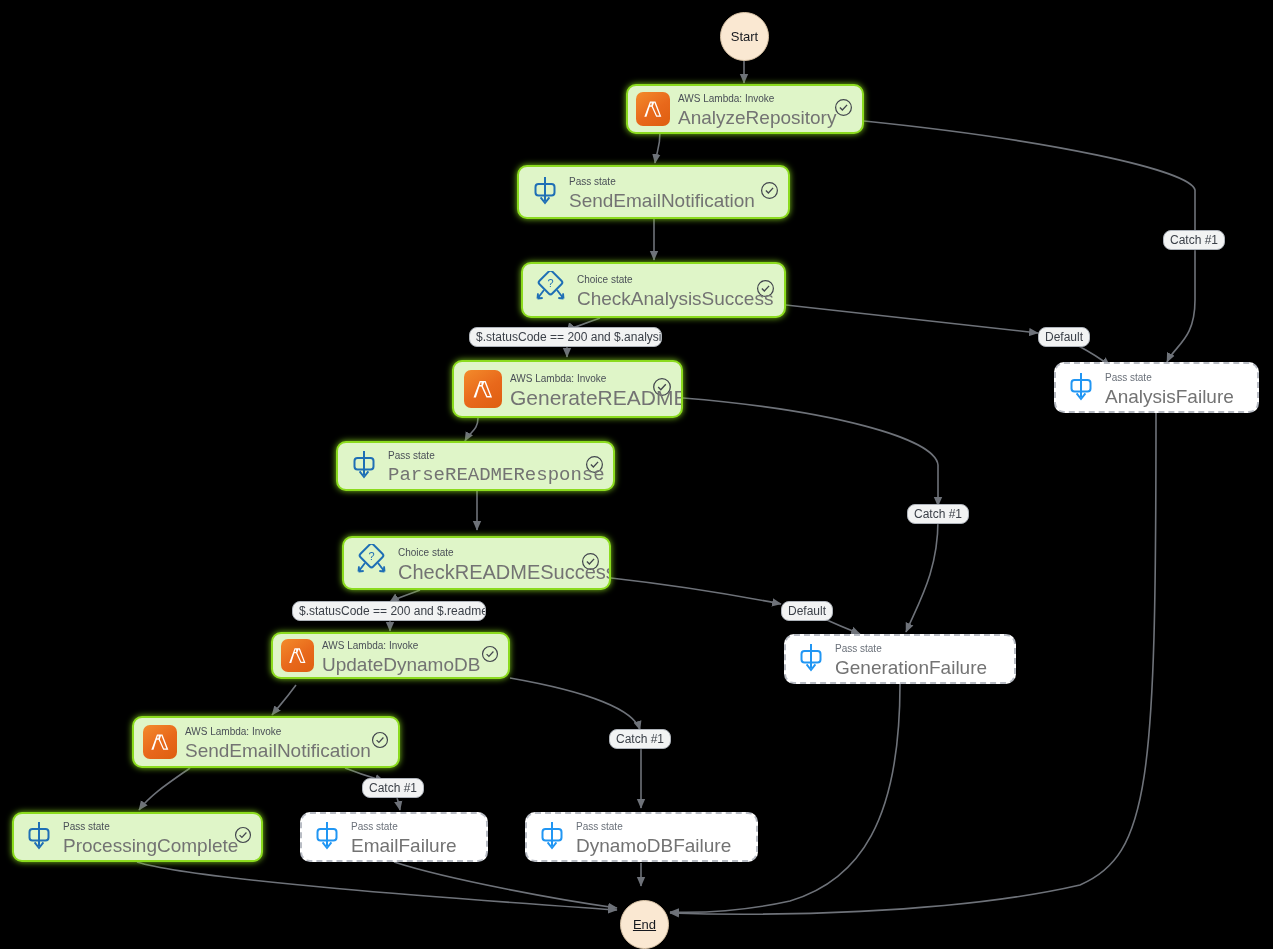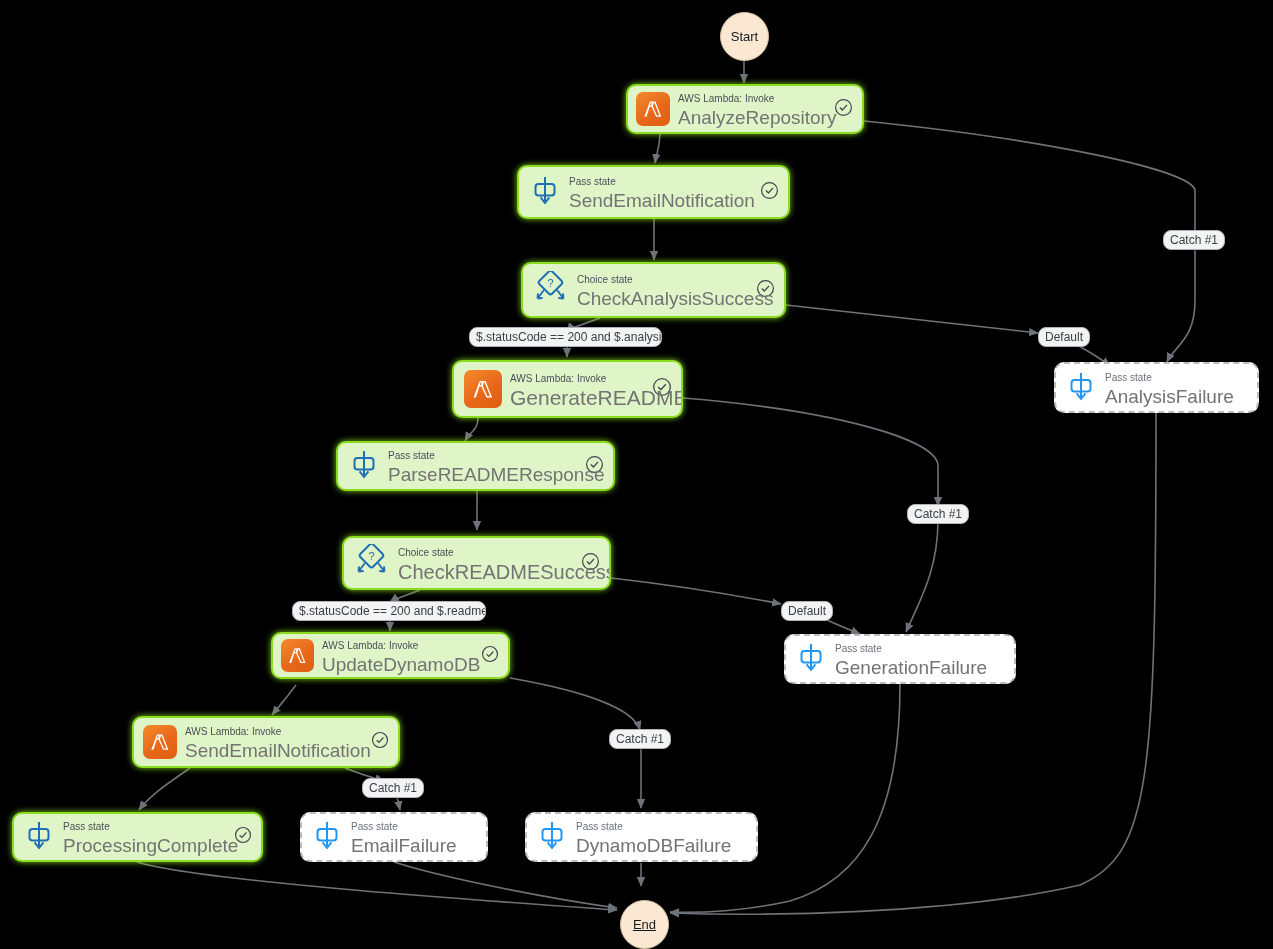--- a/index.html
+++ b/index.html
@@ -189,21 +189,21 @@
   <div class="node executed" style="left:336px;top:441px;width:279px;height:50px;padding:0 0 0 10px;">
     <span class="ico">
       <svg width="32" height="34" viewBox="0 0 32 34">
         <rect x="6.5" y="9" width="19" height="11.5" rx="3" fill="none" stroke="#1f6fb5" stroke-width="2"></rect>
         <path d="M16 2 L16 26" stroke="#1f6fb5" stroke-width="2" fill="none"></path>
         <path d="M11.6 22.4 L16 28 L20.4 22.4" fill="none" stroke="#1f6fb5" stroke-width="2"></path>
       </svg>
     </span>
     <span class="txt">
       <span class="sub">Pass state</span>
-      <span class="title" style="display:block;">ParseREADMEResponse</span>
+      <span class="title" style="display:block;font-family:Liberation Mono, monospace;">ParseREADMEResponse</span>
     </span>
     <span class="badge">
       <svg width="19" height="19" viewBox="0 0 20 20">
         <circle cx="10" cy="10" r="8.3" fill="none" stroke="#44484f" stroke-width="1.3"></circle>
         <path d="M6.2 10.1 L8.8 12.7 L13.8 7.2" fill="none" stroke="#44484f" stroke-width="1.4"></path>
       </svg>
     </span>
   </div>
 
   <div class="node executed" style="left:342px;top:536px;width:269px;height:54px;padding:0 0 0 10px;">

